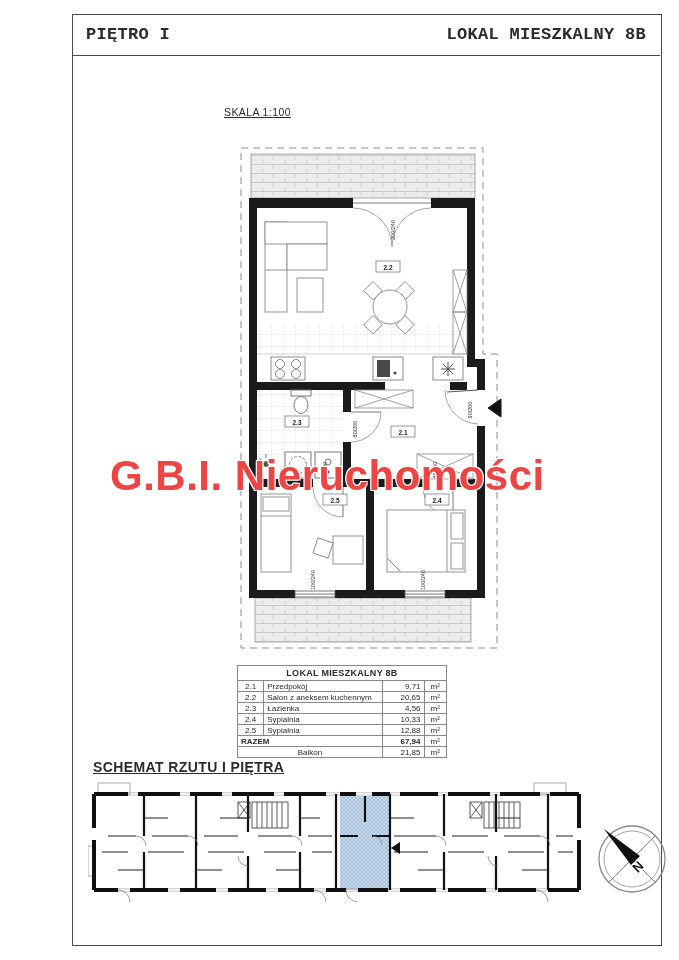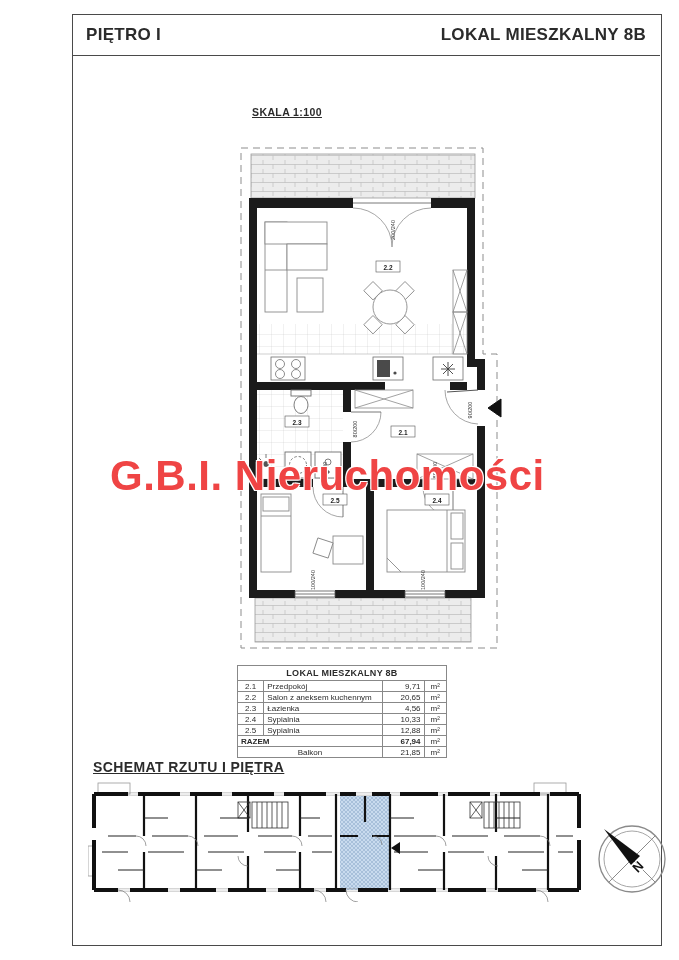--- a/index.html
+++ b/index.html
@@ -1,20 +1,20 @@
 <!DOCTYPE html>
 <html><head>
 <meta charset="utf-8">
 <style>
   html,body{margin:0;padding:0;background:#fff;}
   body{width:679px;height:960px;position:relative;font-family:"Liberation Sans",sans-serif;color:#2b2b2b;overflow:hidden;}
   .frame{position:absolute;left:72px;top:14px;width:588px;height:930px;border:1.2px solid #4a4a4a;background:#fff;}
   .hdr{position:absolute;left:72px;top:14px;width:588px;height:42px;border-bottom:1.4px solid #4a4a4a;box-sizing:border-box;display:flex;align-items:center;justify-content:space-between;padding:0 14px;}
-  .hdr span{font-size:17px;font-weight:bold;letter-spacing:.3px;}
-  .scale-label{position:absolute;left:252px;top:106px;font-size:10.5px;font-weight:bold;text-decoration:underline;letter-spacing:.4px;}
+  .hdr span{font-size:17px;font-weight:bold;letter-spacing:.3px;font-family:Liberation Mono, monospace;}
+  .scale-label{position:absolute;left:224px;top:106px;font-size:10.5px;font-weight:normal;text-decoration:underline;letter-spacing:.4px;}
   .plan-wrap{position:absolute;left:235px;top:142px;width:268px;height:512px;z-index:1;}
   .watermark{position:absolute;left:110px;top:452px;width:470px;z-index:5;font-size:42px;font-weight:bold;color:#ef4444;letter-spacing:.5px;text-shadow:1px 1px 0 #ffffff,-1px -1px 0 #ffffff,1px -1px 0 #ffffff,-1px 1px 0 #ffffff;pointer-events:none;white-space:nowrap;}
   table.areas{position:absolute;left:237px;top:665px;width:210px;border-collapse:collapse;z-index:6;background:#fff;}
   table.areas td{border:0.8px solid #888;font-size:8px;padding:0.5px 3px;height:9px;line-height:9px;}
   table.areas td.ttl{font-size:9px;font-weight:bold;text-align:center;letter-spacing:.3px;height:13px;}
   td.no{width:20px;text-align:center;}
   td.nm{width:118px;}
   td.ar{width:36px;text-align:right;}
   td.un{width:16px;text-align:center;font-size:7px;}
   td.tot{text-align:left;font-weight:bold;}

